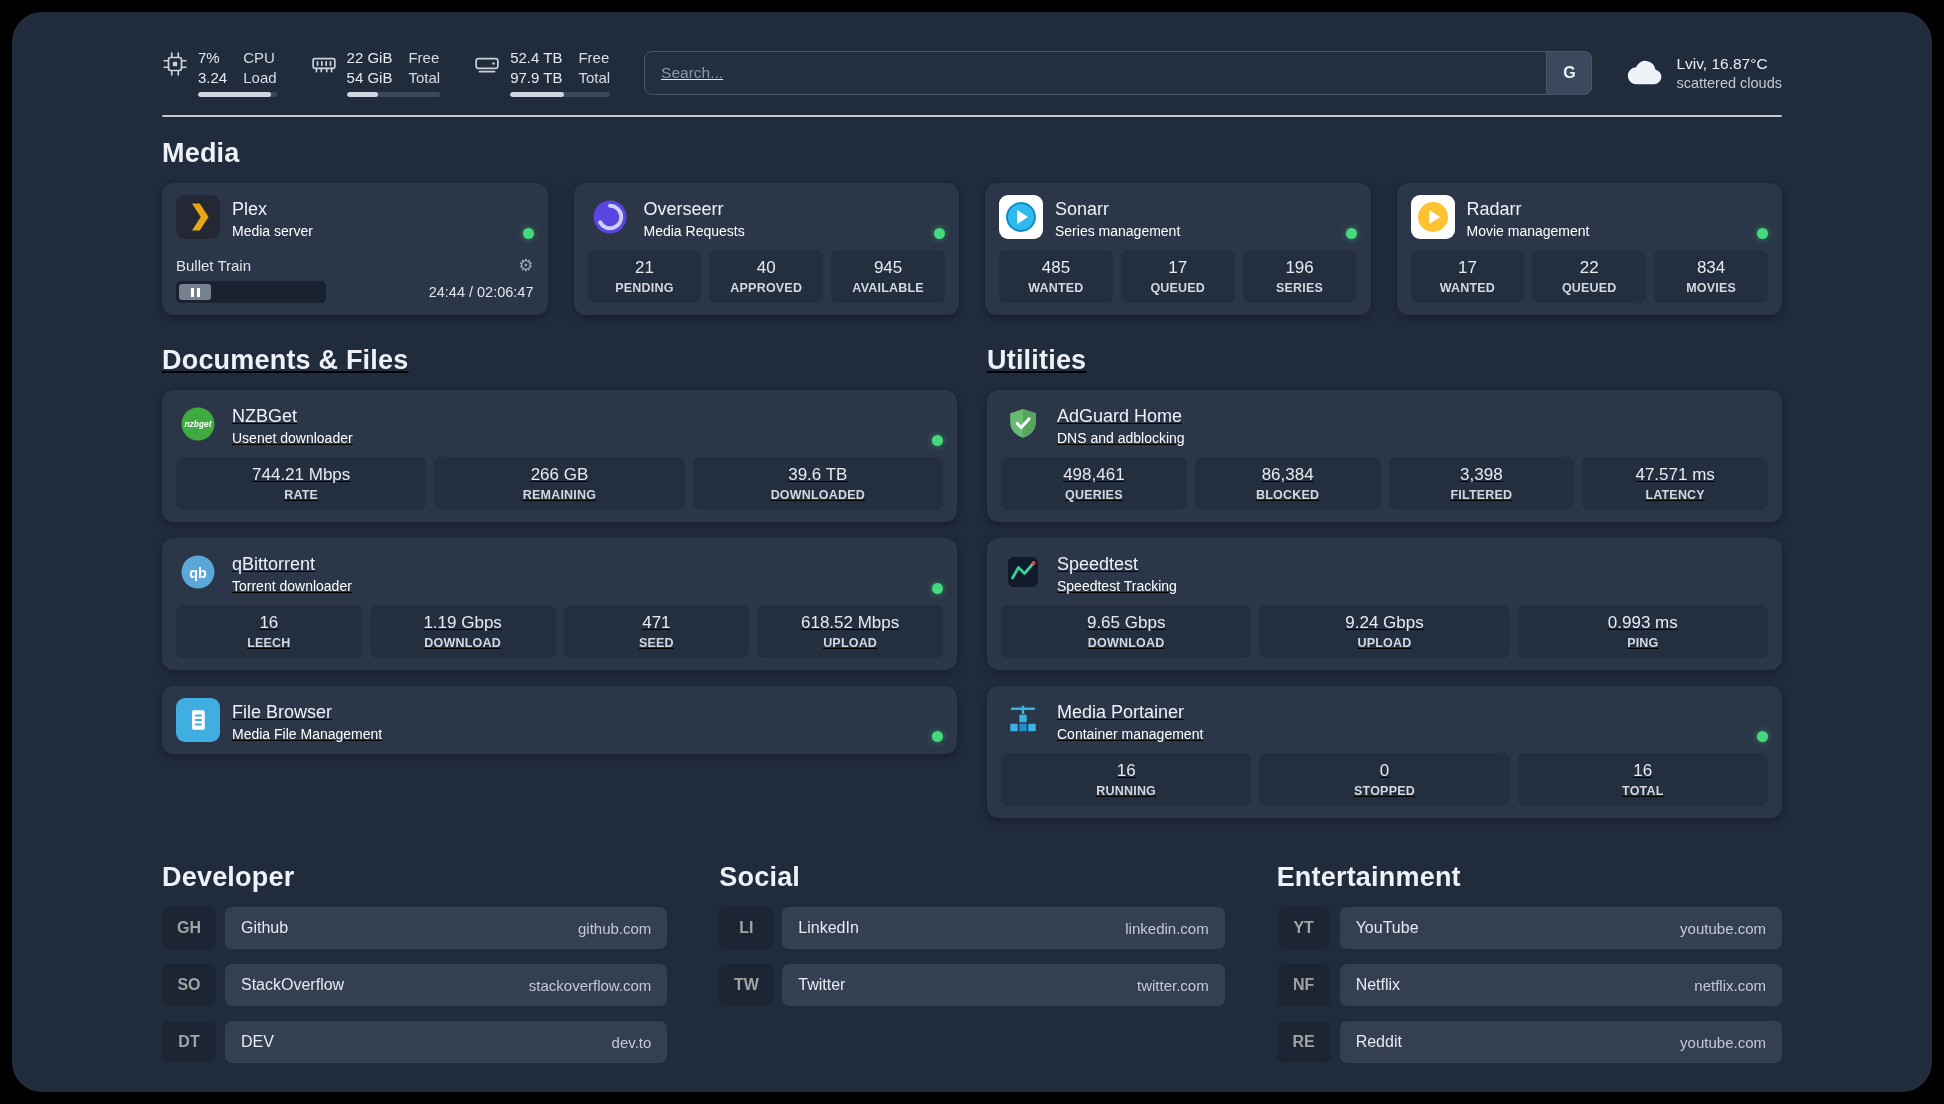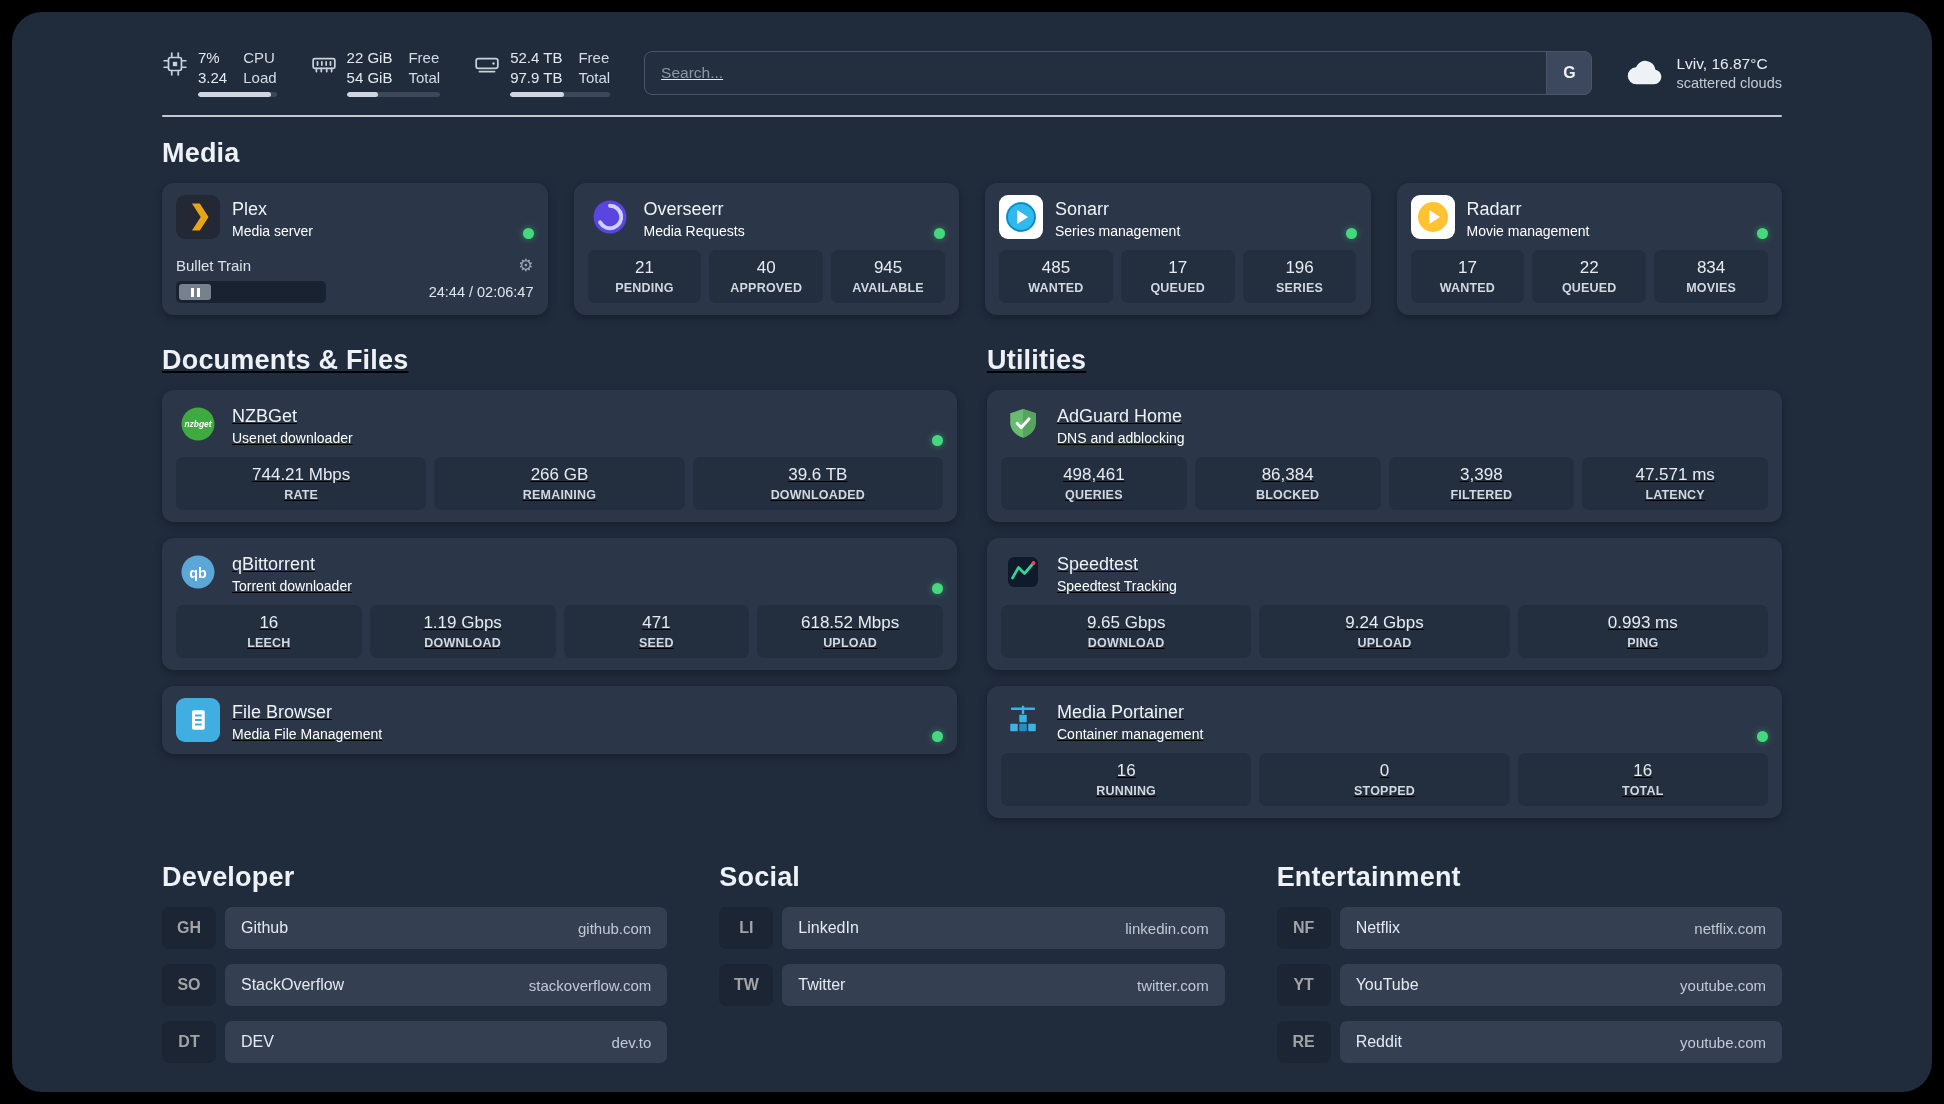--- a/index.html
+++ b/index.html
@@ -543,34 +543,34 @@
               <span class="bm-url">twitter.com</span>
             </div>
           </div>
         </div>
       </div>
 
       <div>
         <h2 class="section-title">Entertainment</h2>
         <div class="bm-rows">
           <div class="bm-row">
+            <div class="bm-abbr">YT</div>
+            <div class="bm-pill">
+              <span class="bm-name">YouTube</span>
+              <span class="bm-url">youtube.com</span>
+            </div>
+          </div>
+          <div class="bm-row">
             <div class="bm-abbr">NF</div>
             <div class="bm-pill">
               <span class="bm-name">Netflix</span>
               <span class="bm-url">netflix.com</span>
             </div>
           </div>
           <div class="bm-row">
-            <div class="bm-abbr">YT</div>
-            <div class="bm-pill">
-              <span class="bm-name">YouTube</span>
-              <span class="bm-url">youtube.com</span>
-            </div>
-          </div>
-          <div class="bm-row">
             <div class="bm-abbr">RE</div>
             <div class="bm-pill">
               <span class="bm-name">Reddit</span>
               <span class="bm-url">youtube.com</span>
             </div>
           </div>
         </div>
       </div>
 
     </div>

